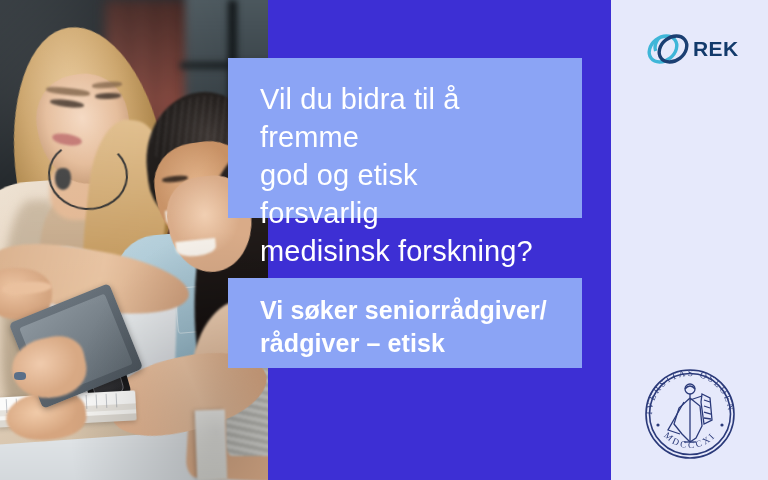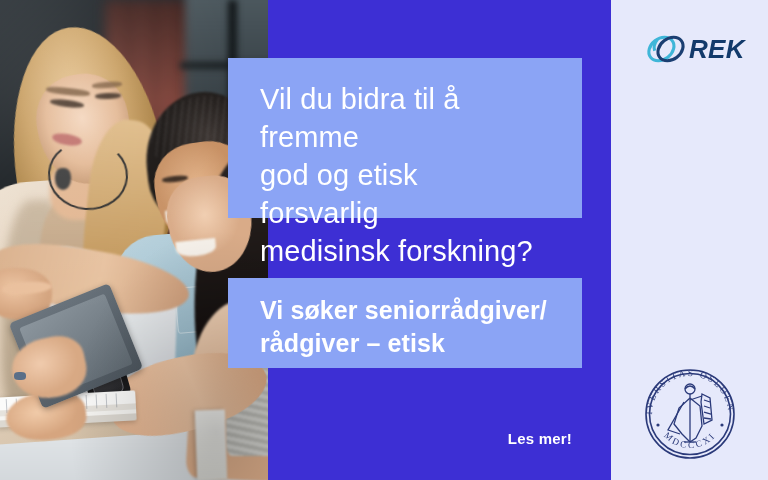--- a/index.html
+++ b/index.html
@@ -429,25 +429,24 @@
   }
   #rek-logo {
     position: absolute;
     left: 645px; top: 24px;
     width: 100px; height: 50px;
     display: flex;
     align-items: center;
   }
   #rek-wordmark {
     color: #123a6b;
-    font-size: 26px;
+    font-size: 21px;
     font-weight: bold;
     letter-spacing: .4px;
     margin-left: 2px;
-    font-style: italic;
   }
   #uio-seal {
     position: absolute;
     left: 638px; top: 362px;
     width: 104px; height: 104px;
   }
 </style>
 </head>
 <body>
 
@@ -523,21 +522,20 @@
     <div class="txt">Vil du bidra til å fremme
 god og etisk forsvarlig
 medisinsk forskning?</div>
   </div>
 
   <div class="callout" id="callout-role">
     <div class="txt">Vi søker seniorrådgiver/
 rådgiver – etisk</div>
   </div>
 
-  <a href="#" id="cta-link">Les mer!</a>
 
   <div class="right-panel"></div>
 
   <div id="rek-logo">
     <svg width="46" height="46" viewBox="0 0 46 46">
       <ellipse cx="18" cy="23" rx="15" ry="11.5" fill="none" stroke="#3fb6d8" stroke-width="3.4" transform="rotate(-38 18 23)"></ellipse>
       <ellipse cx="28" cy="23" rx="15" ry="11.5" fill="none" stroke="#1b3f72" stroke-width="3.4" transform="rotate(-38 28 23)"></ellipse>
       <path d="M 21 12 A 15 11.5 0 0 0 11 20" fill="none" stroke="#3fb6d8" stroke-width="3.4" transform="rotate(-38 18 23)"></path>
     </svg>
     <span id="rek-wordmark">REK</span>

